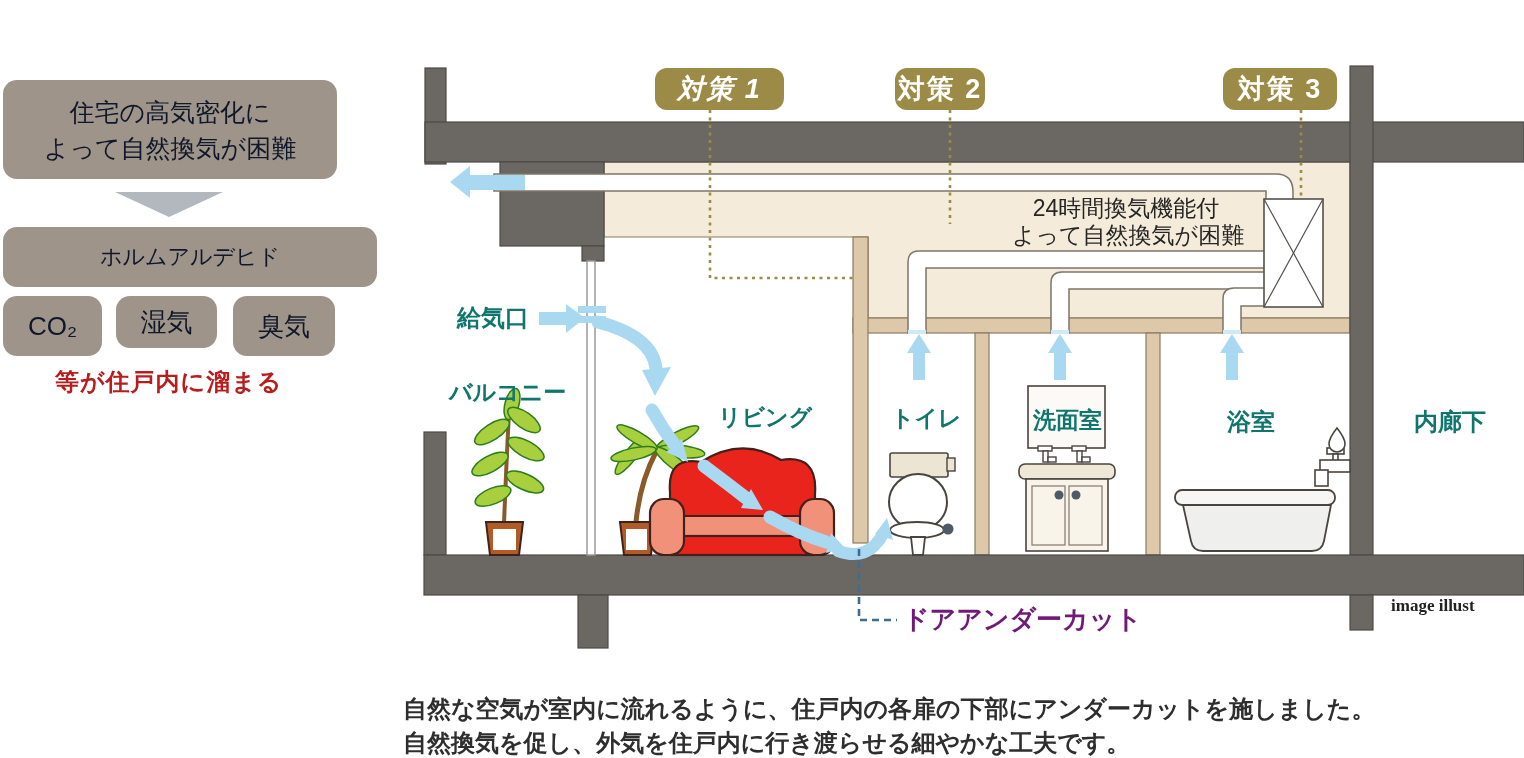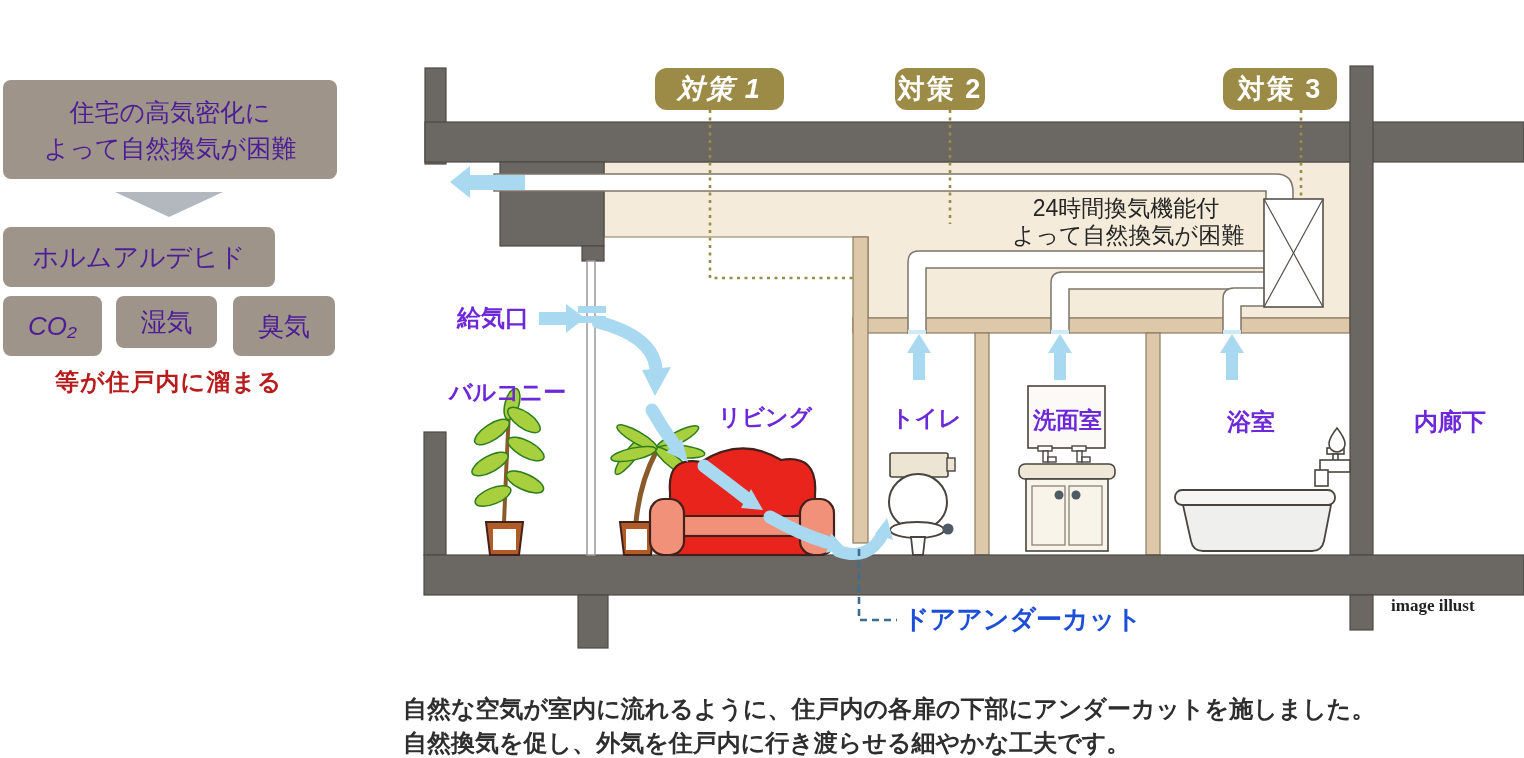--- a/index.html
+++ b/index.html
@@ -1,37 +1,37 @@
 <!DOCTYPE html>
 <html><head>
 <meta charset="utf-8">
 <style>
   html,body{margin:0;padding:0;background:#ffffff;}
   .stage{position:relative;width:1524px;height:758px;background:#ffffff;overflow:hidden;
          font-family:"Liberation Sans","DejaVu Sans",sans-serif;}
   .stage svg{position:absolute;left:0;top:0;}
 
   
-  .pbox{position:absolute;background:#9e948a;border-radius:8px;color:#4c1d95;
+  .pbox{position:absolute;background:#9e948a;border-radius:14px;color:#0f172a;
         display:flex;align-items:center;justify-content:center;text-align:center;}
   .pbox .ln{display:block;}
   .ptri{position:absolute;left:115px;top:192px;width:108px;height:25px;background:#b2b8bd;
         -webkit-clip-path:polygon(0 0,100% 0,50% 100%);clip-path:polygon(0 0,100% 0,50% 100%);}
   .pcaption{position:absolute;left:55px;top:366px;font-size:24px;font-weight:800;color:#b91c1c;letter-spacing:1px;}
 
   
   .badge{position:absolute;top:68px;height:42px;border-radius:12px;background:#9c8b46;
          color:#ffffff;font-size:27px;font-weight:700;display:flex;align-items:center;
          justify-content:center;letter-spacing:2px;}
 
   
-  .rlabel{position:absolute;font-size:23px;font-weight:700;color:#6d28d9;white-space:nowrap;}
+  .rlabel{position:absolute;font-size:23px;font-weight:700;color:#0f766e;white-space:nowrap;}
   .unit-label{position:absolute;left:1012px;top:195px;width:228px;text-align:center;
               font-size:23px;font-weight:400;color:#262626;line-height:27px;white-space:nowrap;}
-  .undercut-label{position:absolute;left:903px;top:602px;font-size:26px;font-weight:800;color:#1d4ed8;white-space:nowrap;}
+  .undercut-label{position:absolute;left:903px;top:602px;font-size:26px;font-weight:800;color:#701a75;white-space:nowrap;}
   .watermark{position:absolute;left:1391px;top:596px;font-family:"Liberation Serif","DejaVu Serif",serif;
              font-size:17px;font-weight:700;color:#222222;}
   .desc{position:absolute;left:403px;top:692px;font-size:24px;font-weight:700;color:#2e2e2e;line-height:34px;white-space:nowrap;}
 </style>
 </head>
 <body>
 
 <div class="stage">
 
   <svg width="1524" height="758" viewBox="0 0 1524 758">
@@ -211,22 +211,22 @@
   </svg>
 
   <div>
     <div class="pbox" style="left:3px;top:80px;width:334px;height:99px;font-size:25px;line-height:36px;">
       <div>
         <span class="ln">住宅の高気密化に</span>
         <span class="ln">よって自然換気が困難</span>
       </div>
     </div>
     <div class="ptri"></div>
-    <div class="pbox" style="left:3px;top:227px;width:272px;height:60px;font-size:26px;">ホルムアルデヒド</div>
-    <div class="pbox" style="left:3px;top:296px;width:99px;height:60px;font-size:26px;font-style:italic;">CO₂</div>
+    <div class="pbox" style="left:3px;top:227px;width:374px;height:60px;font-size:22px;">ホルムアルデヒド</div>
+    <div class="pbox" style="left:3px;top:296px;width:99px;height:60px;font-size:26px;">CO₂</div>
     <div class="pbox" style="left:116px;top:296px;width:101px;height:52px;font-size:26px;">湿気</div>
     <div class="pbox" style="left:233px;top:296px;width:102px;height:60px;font-size:26px;">臭気</div>
     <div class="pcaption">等が住戸内に溜まる</div>
   </div>
 
   <div class="badge" style="left:655px;width:129px;font-style:italic;">対策 1</div>
   <div class="badge" style="left:895px;width:90px;">対策 2</div>
   <div class="badge" style="left:1223px;width:114px;">対策 3</div>
 
   <div class="rlabel" style="left:457px;top:302px;font-size:24px;">給気口</div>

